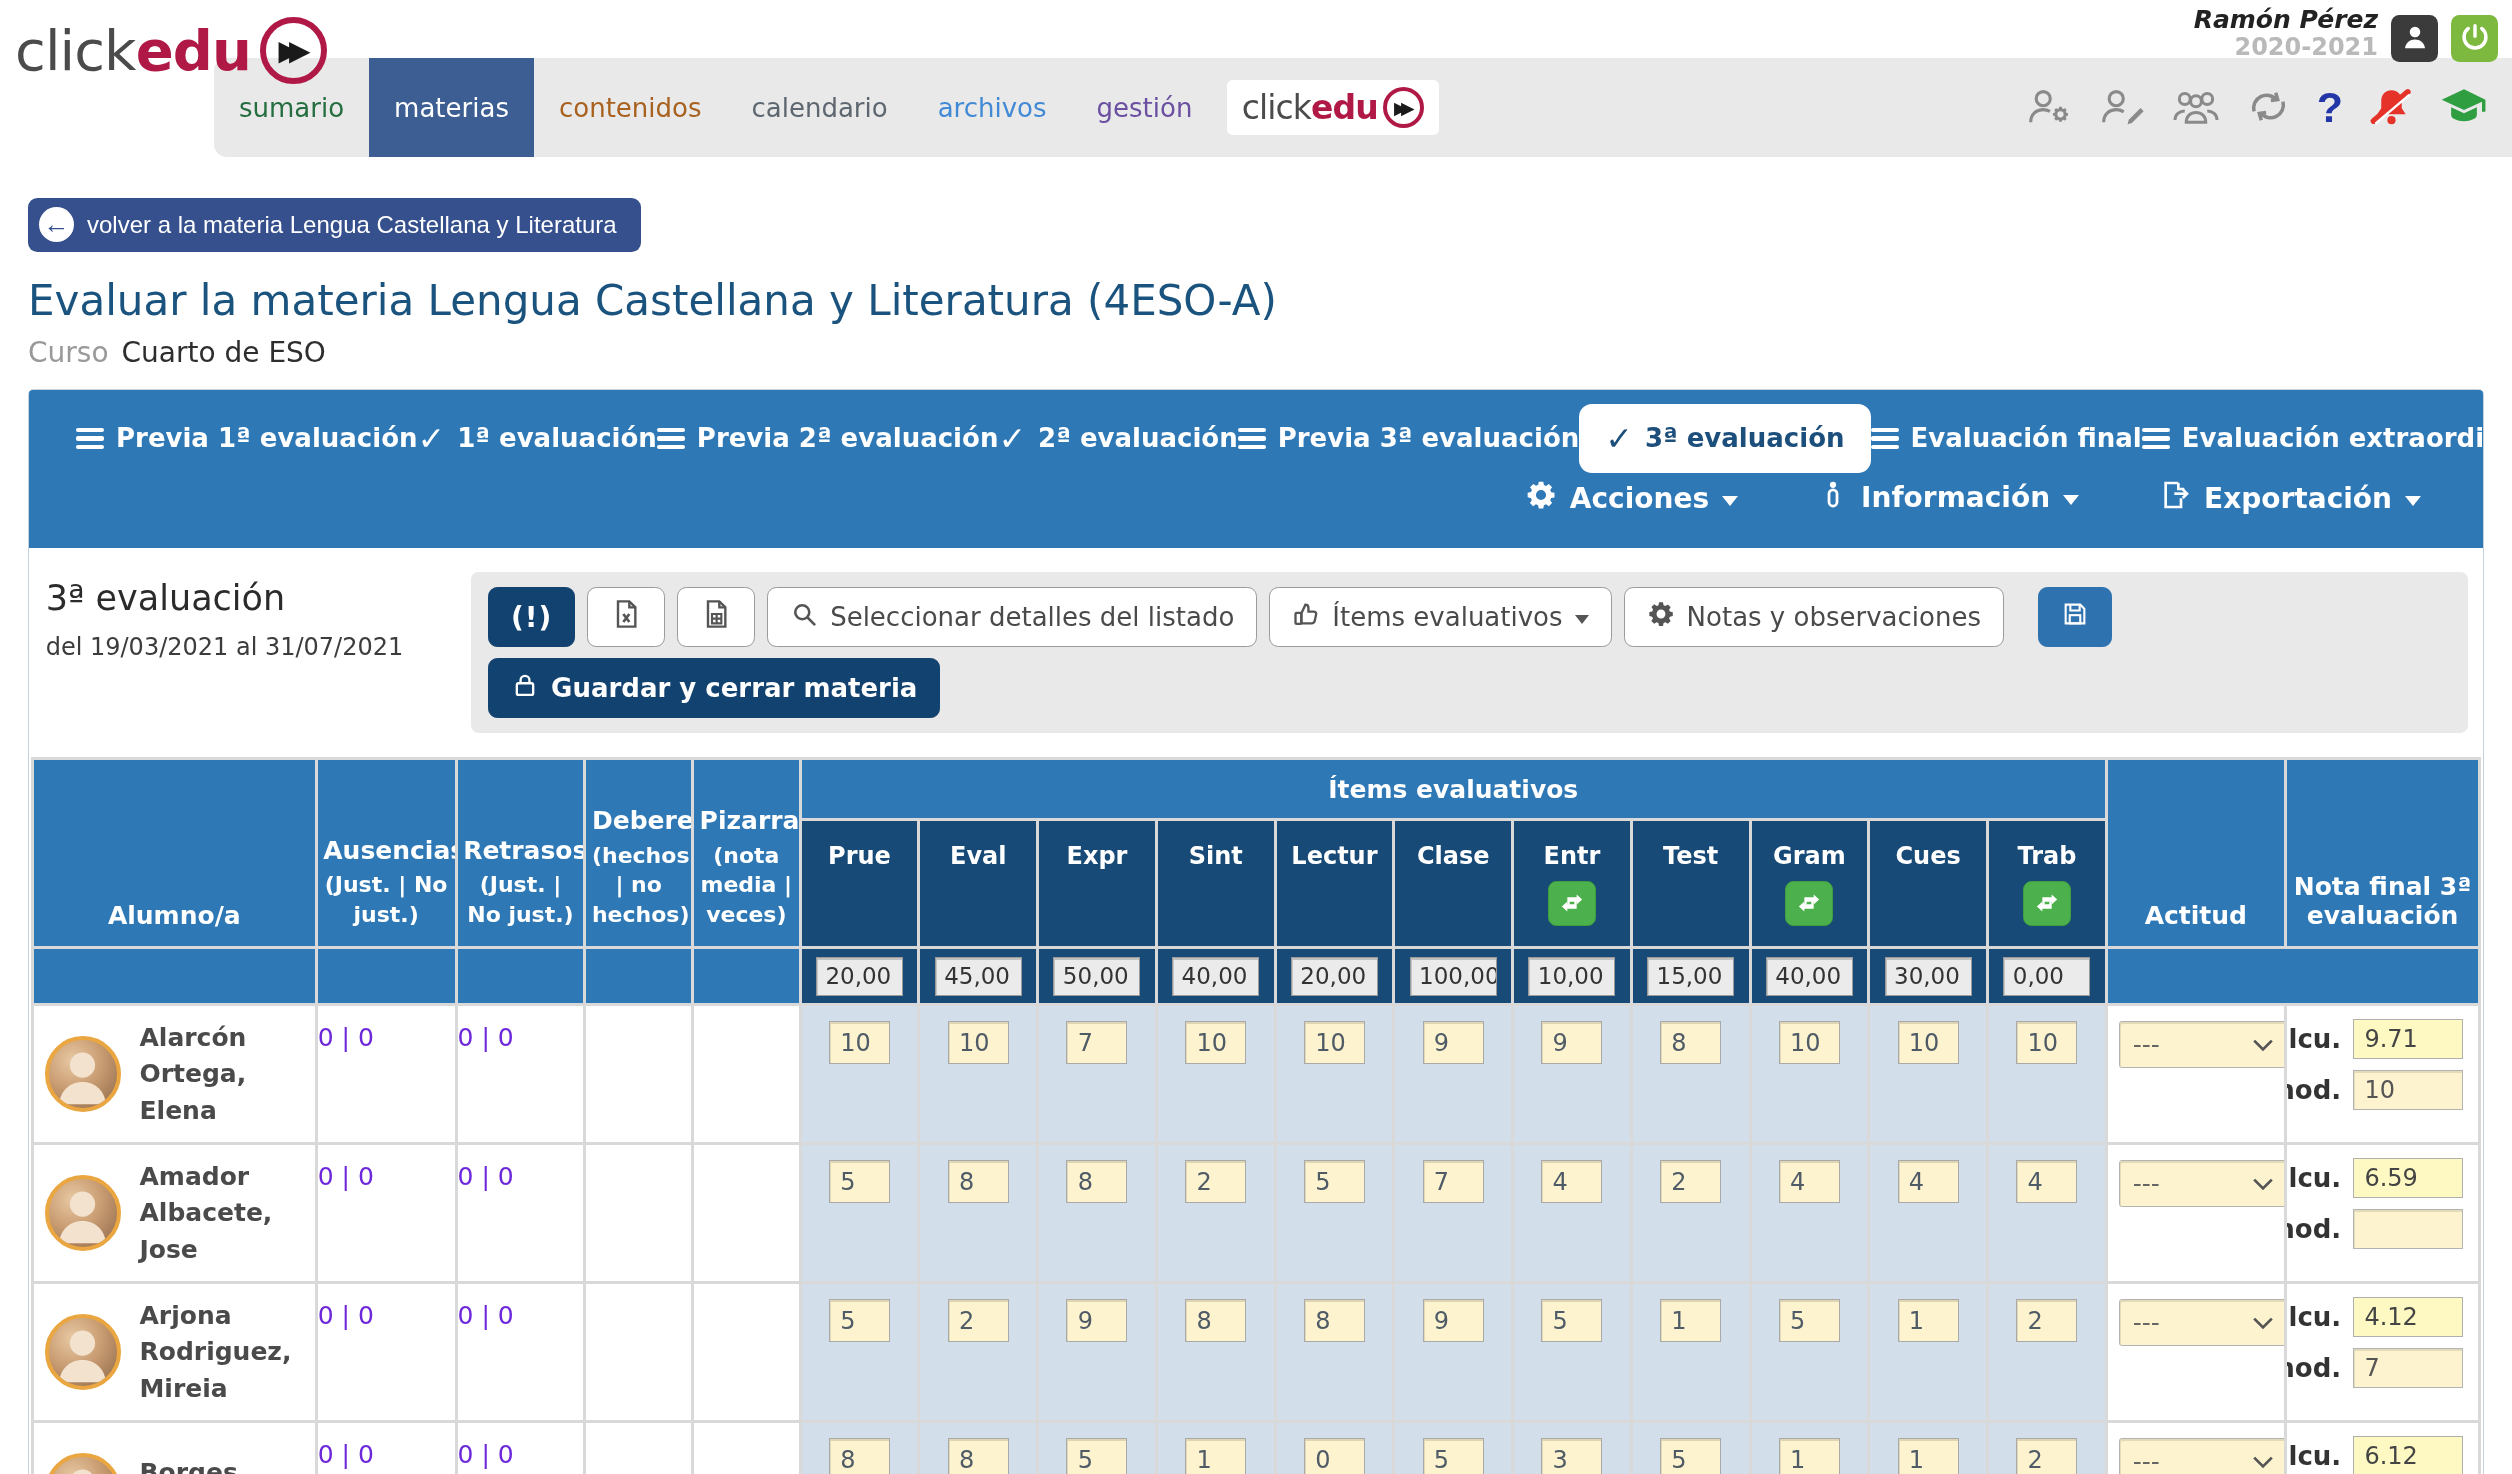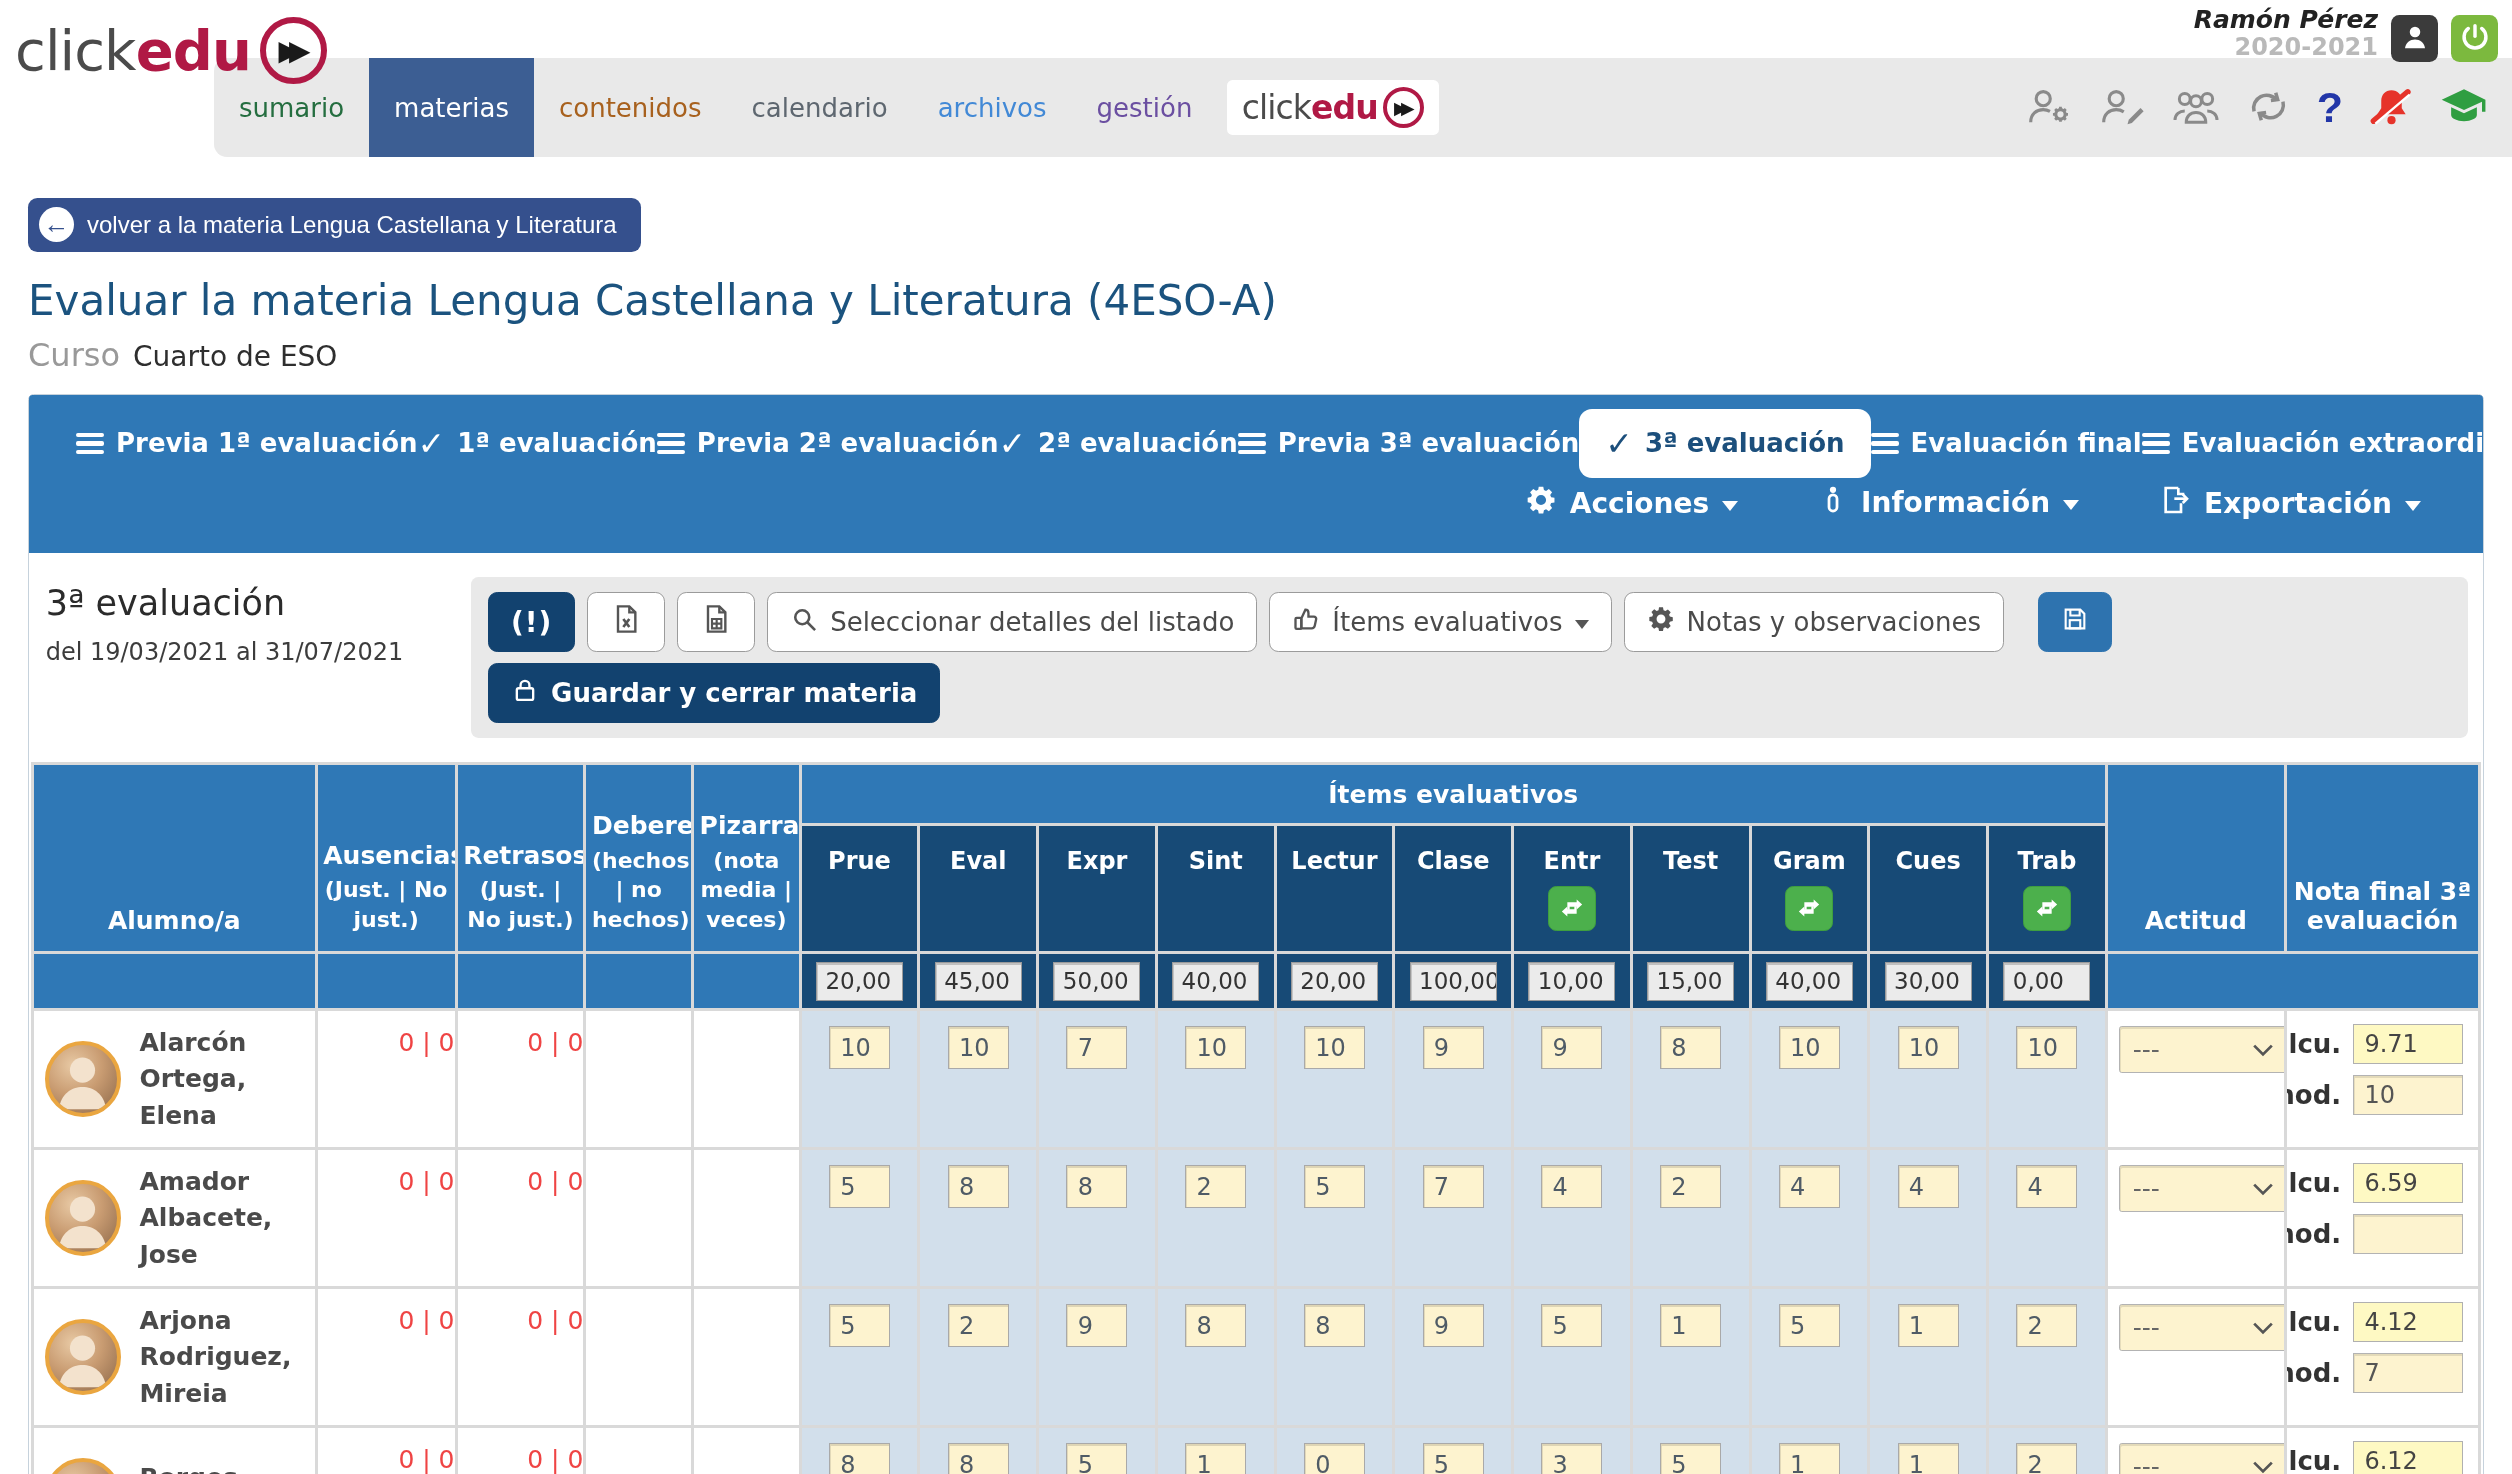--- a/index.html
+++ b/index.html
@@ -43,21 +43,21 @@
   .icon-btn { background:none; border:none; cursor:pointer; display:flex; align-items:center; }
 
   
   .content { padding:0 28px; }
   .back-btn { margin-top:41px; display:inline-flex; align-items:center; gap:13px; background:#35508d;
     color:#fff; border:none; border-radius:9.3px; padding:9.3px 24px 9.3px 11px; font-size:24px; cursor:pointer; }
   .back-arrow { width:35px; height:35px; background:#fff; color:#35508d; border-radius:50%;
     display:flex; align-items:center; justify-content:center; font-size:26px; font-weight:bold; }
   h1.page-title { margin-top:24px; font-size:42px; font-weight:500; color:#1b537f; }
   .course-line { margin-top:11px; display:flex; align-items:baseline; gap:13px; }
-  .course-label { font-size:32px; color:#999; }
+  .course-label { font-size:28px; color:#999; }
   .course-name { font-size:28px; color:#2e2e2e;text-align:right; }
 
   
   .panel { margin-top:20.5px; border:1.9px solid #c6d2dc; border-radius:5.6px; height:1117px; }
   .tabbar { background:#2f78b6; border-radius:3.7px 3.7px 0 0; padding:7.4px 47px 15px; }
   .tab-row1 { display:flex; justify-content:space-between; align-items:center; height:82px; }
   .tab { display:flex; align-items:center; gap:12px; color:#fff; font-size:26px; font-weight:600; cursor:pointer; white-space:nowrap; }
   .tab.active { background:#fff; color:#1c4f7c; border-radius:13px; padding:15px 26px; margin:-7.4px 0; }
   .burger { display:flex; flex-direction:column; gap:4.7px; }
   .burger i { display:block; width:28px; height:4.2px; background:#fff; border-radius:1.9px; }
@@ -101,21 +101,21 @@
   .wcell-navy { background:#174a76; text-align:center; vertical-align:middle; }
   .weight-input { width:87px; height:39px; background:#ebebeb; border:1.9px solid #9a9a9a;
     box-shadow:inset 0.9px 1.9px 0 rgba(0,0,0,.18); font-size:23px; color:#333; padding-left:8.4px; font-family:inherit; }
   tr.data-row { height:136px; }
   tr.data-row td { background:#fff; vertical-align:top; }
   .cell-student { padding:7.4px 5.6px 7.4px 11px; vertical-align:middle !important; }
   .student-wrap { display:flex; align-items:center; gap:18.6px; }
   .avatar { width:76px; height:76px; flex:none; border-radius:50%; border:4.7px solid #eaa640;
     background:radial-gradient(circle at 35% 30%,#e8c9a4 0%,#c99c72 45%,#8a6648 100%); overflow:hidden; display:block; }
   .student-name { font-size:25px; font-weight:bold; color:#4a4a4a; line-height:1.45; }
-  .cell-plain { text-align:right; padding-top:16.7px; font-size:25px; color:#ef4444; }
+  .cell-plain { text-align:left; padding-top:16.7px; font-size:25px; color:#6d28d9; }
   .cell-item { background:#d2dfeb !important; text-align:center; padding-top:15px; }
   .grade-input { width:61px; height:43px; background:#fdf3cf; border:1.9px solid #a9a9a9;
     box-shadow:inset 0.9px 1.9px 0 rgba(0,0,0,.12); font-size:24px; color:#4f5b66; padding-left:10.2px; font-family:inherit; }
   .cell-attitude { padding:15px 0 0 11px; }
   .att-select { width:169px; height:47px; background:#fdf3cf; border:1.9px solid #b3b3b3; border-radius:2.8px;
     display:flex; align-items:center; justify-content:space-between; padding:0 13px; cursor:pointer;
     box-shadow:inset 0.9px 1.9px 0 rgba(0,0,0,.1); }
   .att-value { font-size:25px; color:#666; }
   .cell-final { padding:13px 15px 0 0; }
   .final-line { display:flex; justify-content:flex-end; align-items:center; gap:12px; margin-bottom:10.2px; }

